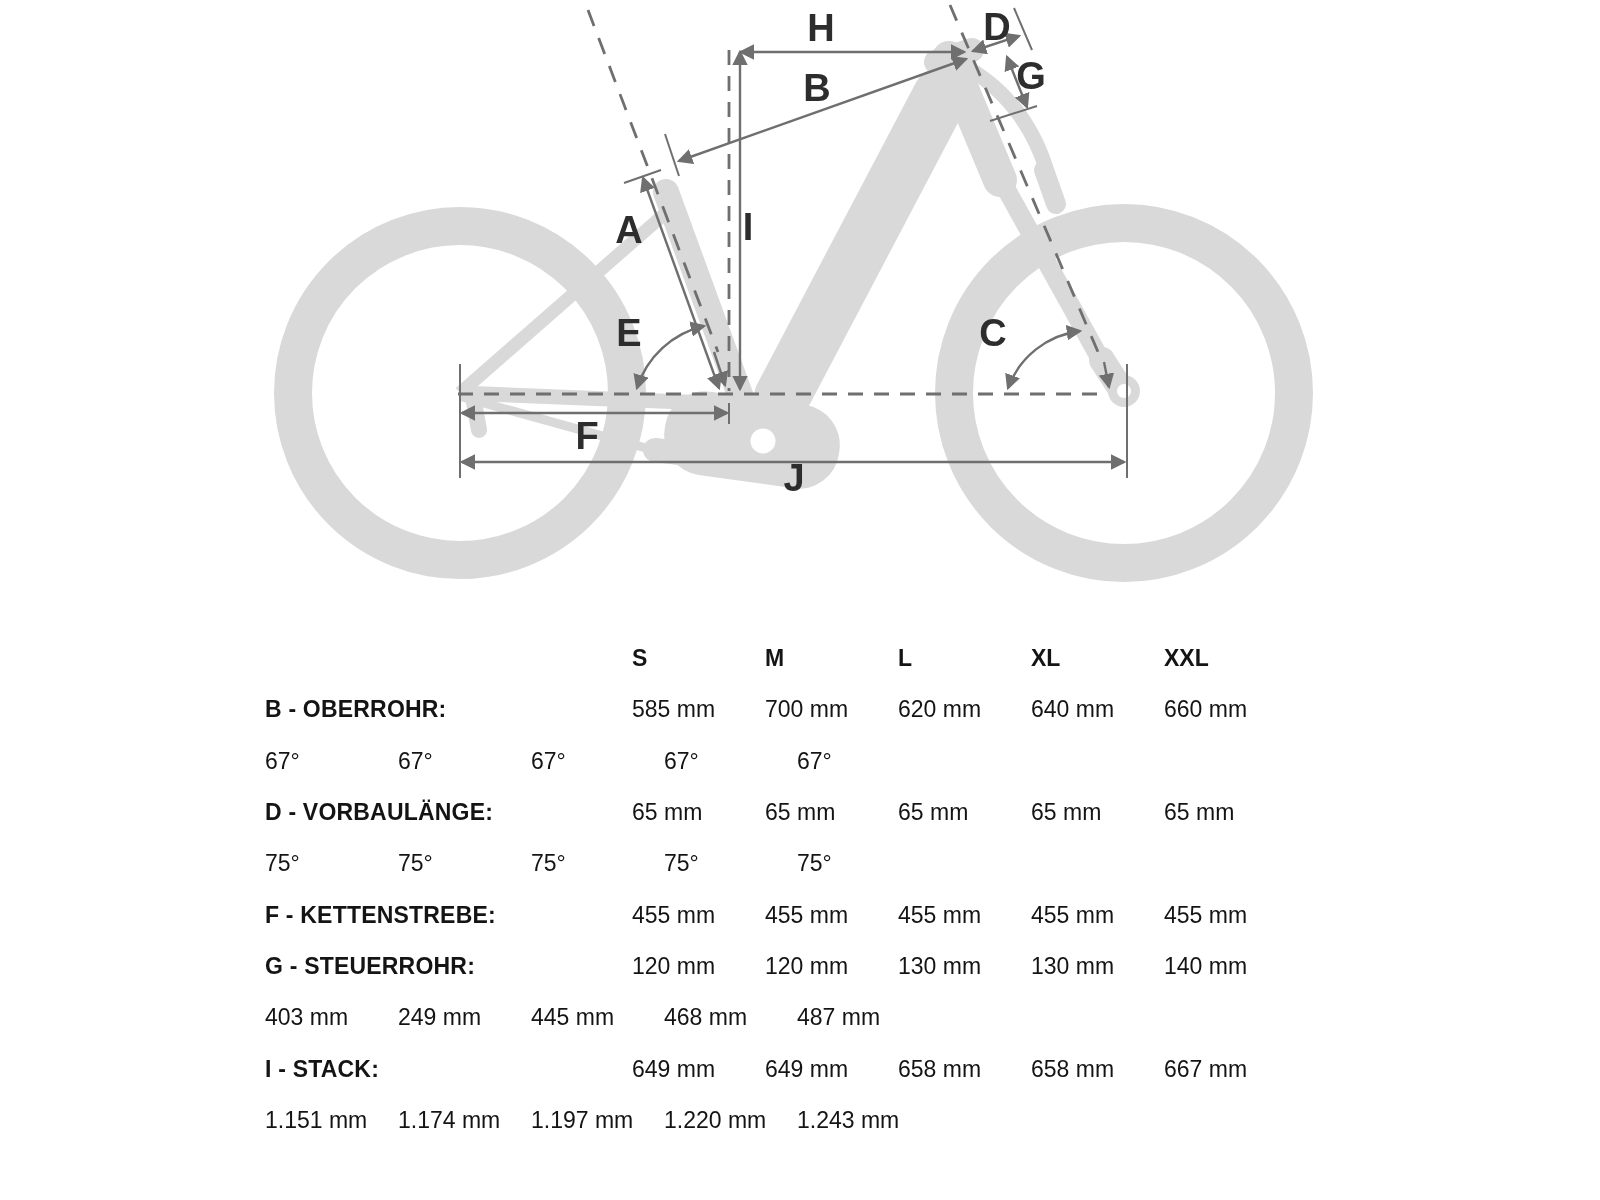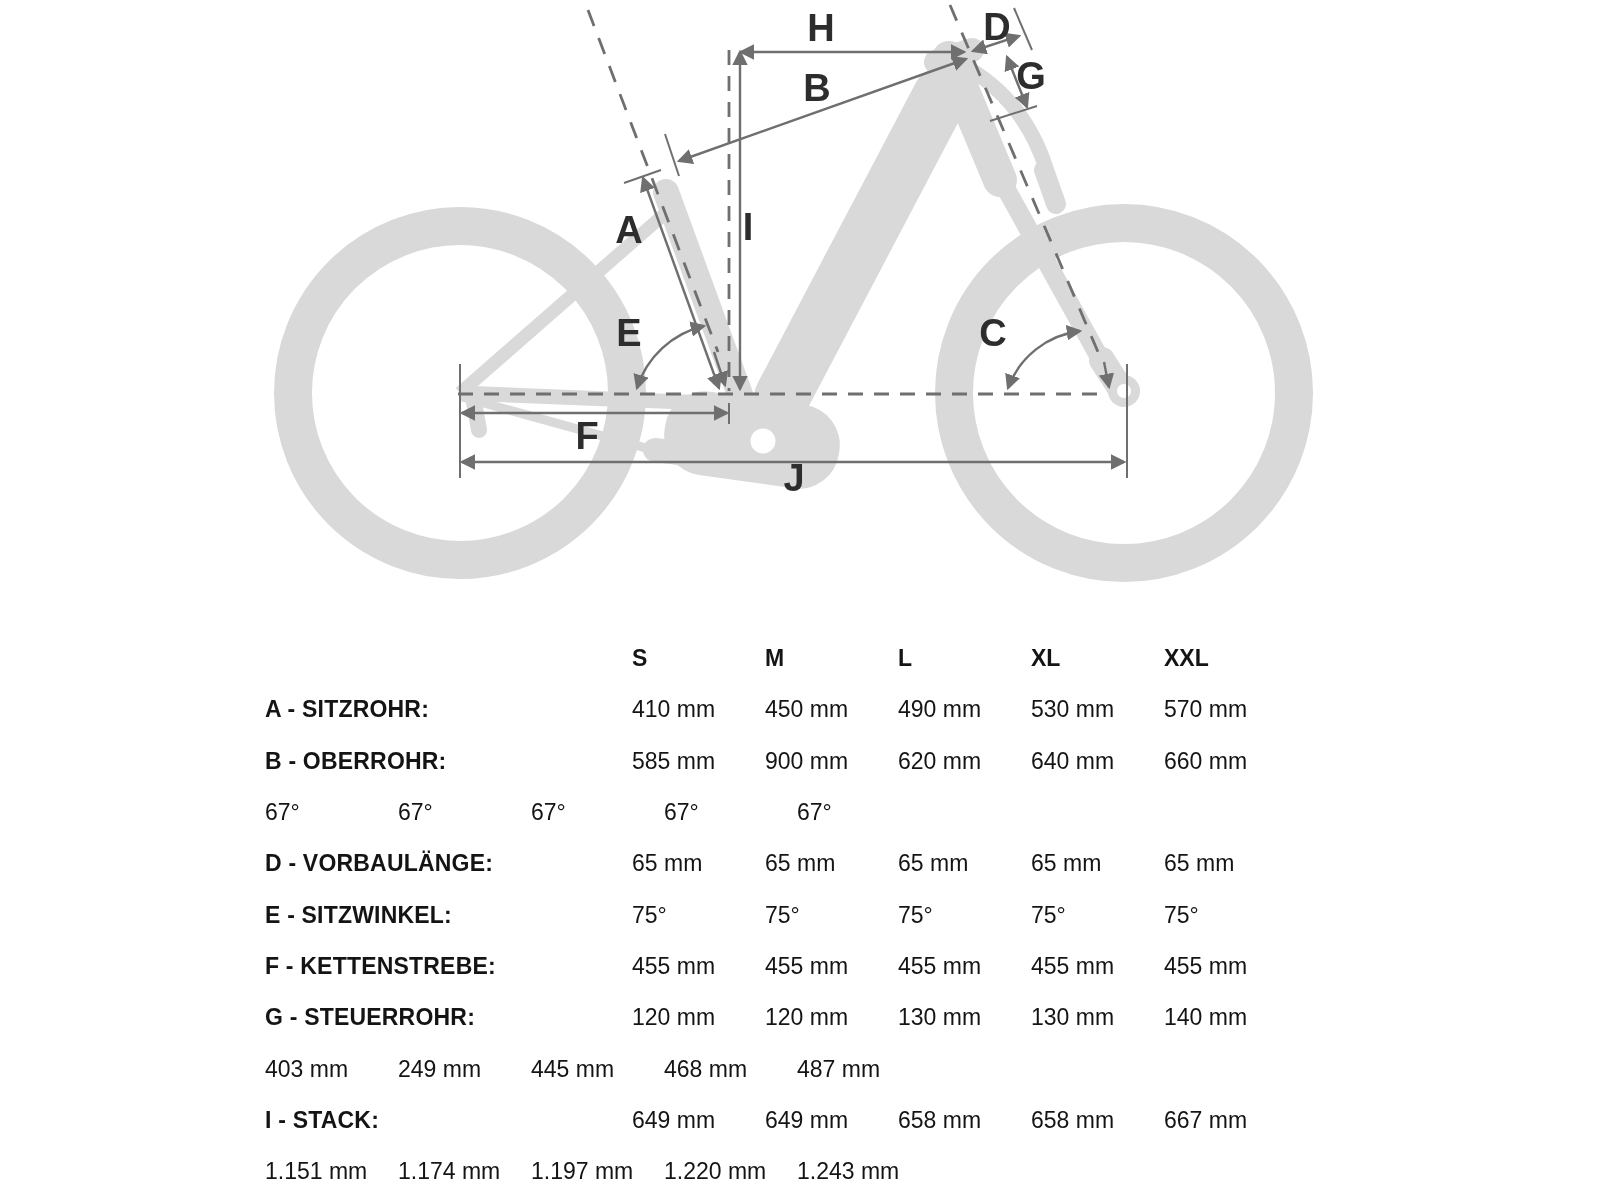--- a/index.html
+++ b/index.html
@@ -109,33 +109,25 @@
   <div class="geo-table">
     <div class="g-row">
       <div class="g-cell g-label"></div>
       <div class="g-cell g-head">S</div>
       <div class="g-cell g-head">M</div>
       <div class="g-cell g-head">L</div>
       <div class="g-cell g-head">XL</div>
       <div class="g-cell g-head">XXL</div>
     </div>
 
-    <div class="g-row">
-      <div class="g-cell g-label">A - SITZROHR:</div>
-      <div class="g-cell">410 mm</div>
-      <div class="g-cell">450 mm</div>
-      <div class="g-cell">490 mm</div>
-      <div class="g-cell">530 mm</div>
-      <div class="g-cell">570 mm</div>
-    </div>
 
     <div class="g-row">
       <div class="g-cell g-label">B - OBERROHR:</div>
       <div class="g-cell">585 mm</div>
-      <div class="g-cell">900 mm</div>
+      <div class="g-cell">700 mm</div>
       <div class="g-cell">620 mm</div>
       <div class="g-cell">640 mm</div>
       <div class="g-cell">660 mm</div>
     </div>
 
     <div class="g-row">
       <div class="g-cell">67°</div>
       <div class="g-cell">67°</div>
       <div class="g-cell">67°</div>
       <div class="g-cell">67°</div>
@@ -145,21 +137,20 @@
     <div class="g-row">
       <div class="g-cell g-label">D - VORBAULÄNGE:</div>
       <div class="g-cell">65 mm</div>
       <div class="g-cell">65 mm</div>
       <div class="g-cell">65 mm</div>
       <div class="g-cell">65 mm</div>
       <div class="g-cell">65 mm</div>
     </div>
 
     <div class="g-row">
-      <div class="g-cell g-label">E - SITZWINKEL:</div>
       <div class="g-cell">75°</div>
       <div class="g-cell">75°</div>
       <div class="g-cell">75°</div>
       <div class="g-cell">75°</div>
       <div class="g-cell">75°</div>
     </div>
 
     <div class="g-row">
       <div class="g-cell g-label">F - KETTENSTREBE:</div>
       <div class="g-cell">455 mm</div>

